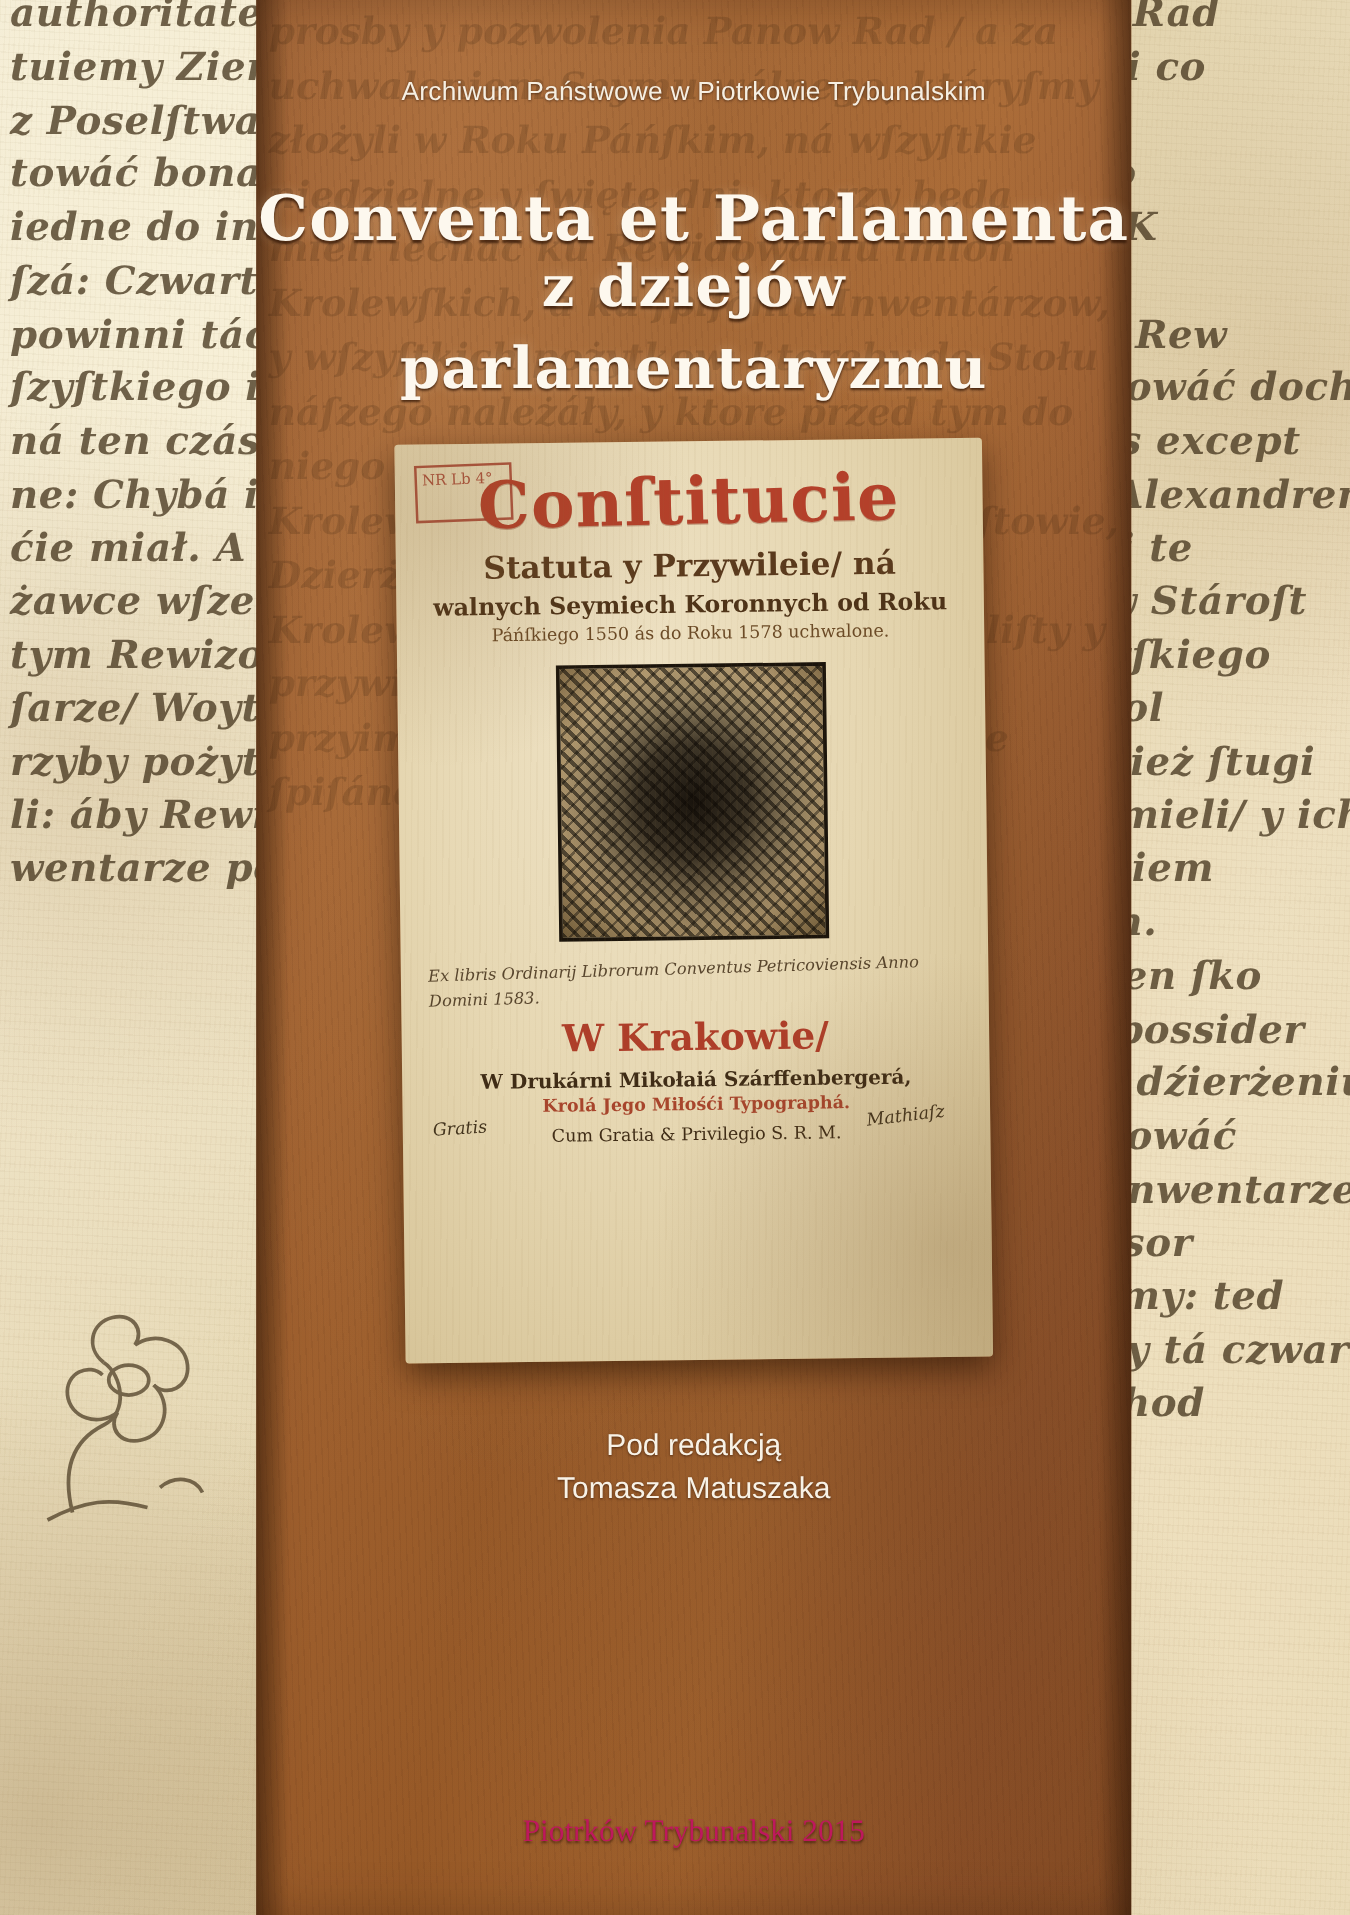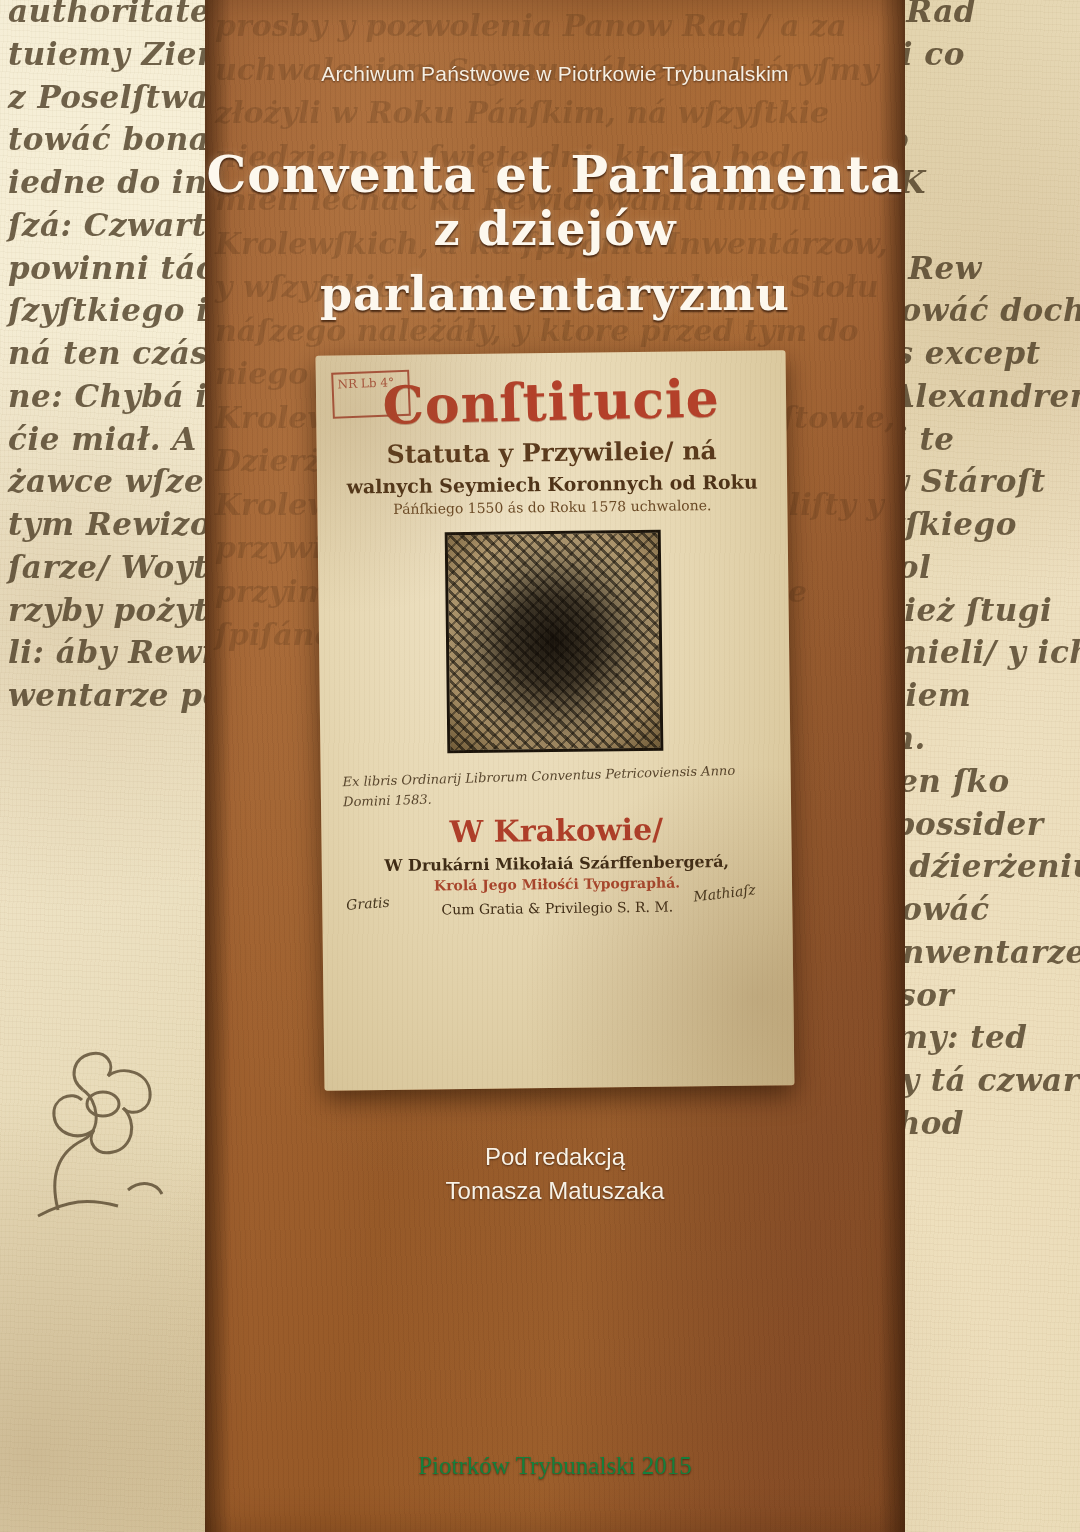--- a/index.html
+++ b/index.html
@@ -319,21 +319,21 @@
   }
 
   .imprint {
     position: absolute;
     bottom: 52px;
     left: 0;
     width: 100%;
     text-align: center;
     font-family: "Liberation Serif", serif;
     font-size: 25px;
-    color: #15803d;
+    color: #be185d;
     text-shadow: 0 1px 2px rgba(35,12,0,0.6);
   }
 
   .edge-shadow-l, .edge-shadow-r {
     position: absolute;
     top: 0;
     width: 26px;
     height: 1532px;
     pointer-events: none;
   }

